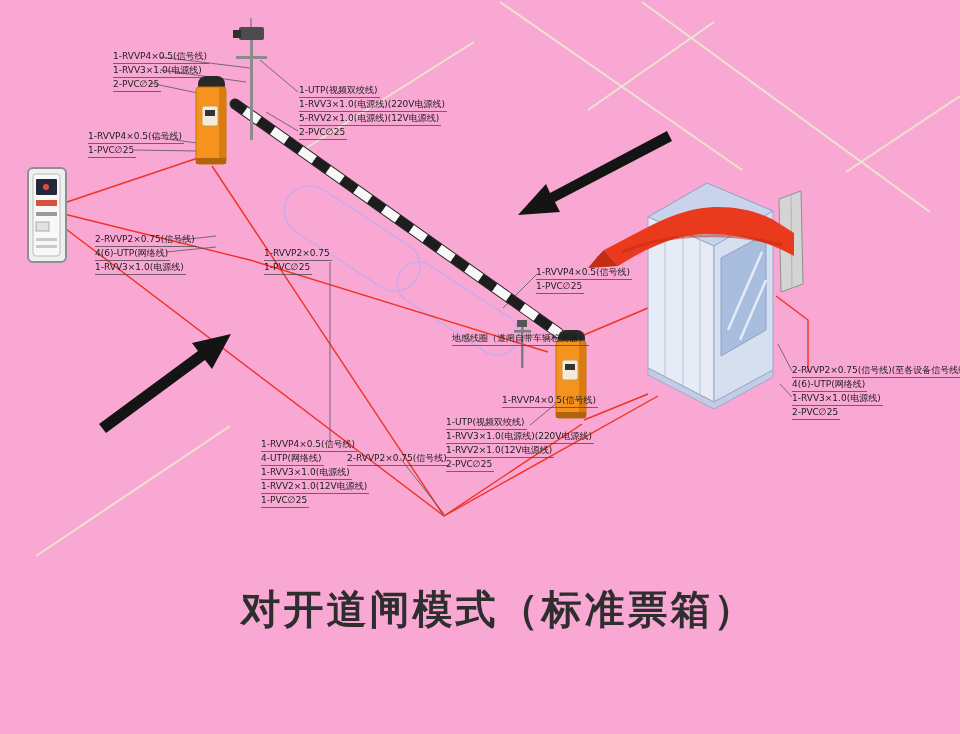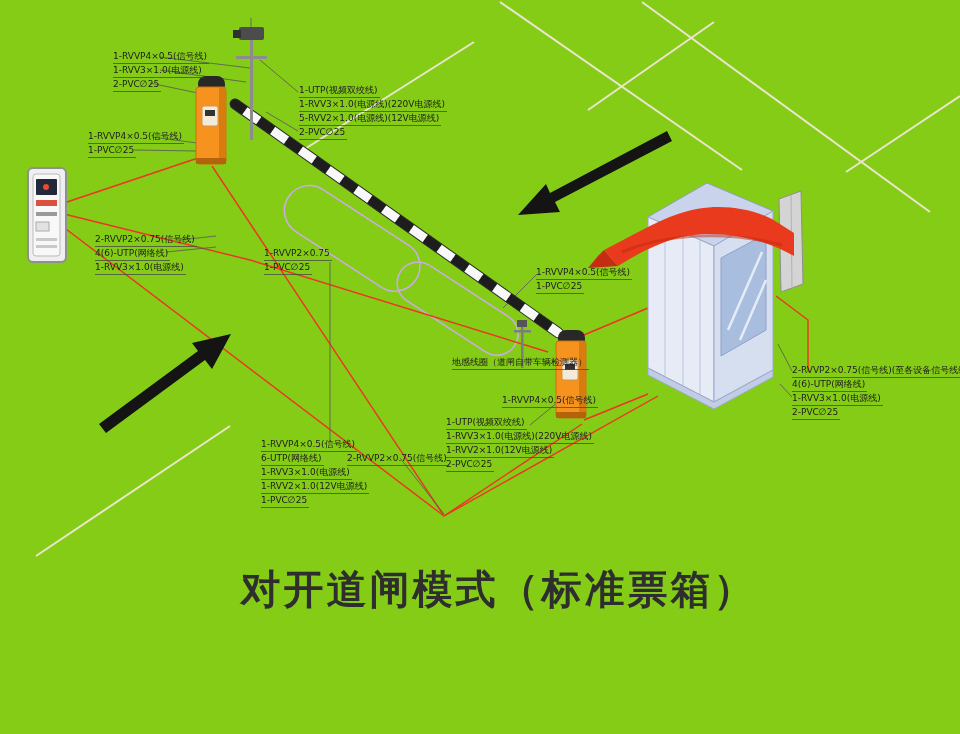--- a/index.html
+++ b/index.html
@@ -1,27 +1,27 @@
 <!DOCTYPE html>
 <html><head>
 <meta charset="utf-8">
 <style>
   html,body{margin:0;padding:0;background:#ffffff;}
   .canvas{
-    position:relative;width:960px;height:734px;overflow:hidden;background:#84cc16;
+    position:relative;width:960px;height:734px;overflow:hidden;background:#f9a8d4;
     font-family:"DejaVu Sans","Liberation Sans",sans-serif;
   }
   .layer{position:absolute;left:0;top:0;width:960px;height:734px;}
   .lbl{
     position:absolute;font-size:9px;line-height:13px;color:#1c1c1c;
     white-space:nowrap;z-index:5;
   }
   .lbl span{display:block;width:max-content;border-bottom:1px solid rgba(70,70,70,.75);padding-right:2px;}
   .title{
-    position:absolute;left:0;right:0;top:562px;text-align:center;
+    position:absolute;left:0;right:0;top:582px;text-align:center;
     font-size:40px;font-weight:bold;letter-spacing:3px;color:#2e2e2e;z-index:6;padding-left:37px;
   }
 </style>
 </head>
 <body>
 
 <div class="canvas">
 
   <svg class="layer" viewBox="0 0 960 734">
     <defs>
@@ -154,38 +154,38 @@
   <div class="lbl" style="left:264px;top:247px">
     <span>1-RVVP2×0.75</span>
     <span>1-PVC∅25</span>
   </div>
 
   <div class="lbl" style="left:536px;top:266px">
     <span>1-RVVP4×0.5(信号线)</span>
     <span>1-PVC∅25</span>
   </div>
 
-  <div class="lbl" style="left:452px;top:356px">
+  <div class="lbl" style="left:452px;top:332px">
     <span>地感线圈（道闸自带车辆检测器）</span>
   </div>
 
   <div class="lbl" style="left:502px;top:394px">
     <span>1-RVVP4×0.5(信号线)</span>
   </div>
 
   <div class="lbl" style="left:446px;top:416px">
     <span>1-UTP(视频双绞线)</span>
     <span>1-RVV3×1.0(电源线)(220V电源线)</span>
     <span>1-RVV2×1.0(12V电源线)</span>
     <span>2-PVC∅25</span>
   </div>
 
   <div class="lbl" style="left:261px;top:438px">
     <span>1-RVVP4×0.5(信号线)</span>
-    <span>6-UTP(网络线)</span>
+    <span>4-UTP(网络线)</span>
     <span>1-RVV3×1.0(电源线)</span>
     <span>1-RVV2×1.0(12V电源线)</span>
     <span>1-PVC∅25</span>
   </div>
 
   <div class="lbl" style="left:347px;top:452px">
     <span>2-RVVP2×0.75(信号线)</span>
   </div>
 
   <div class="lbl" style="left:792px;top:364px">

